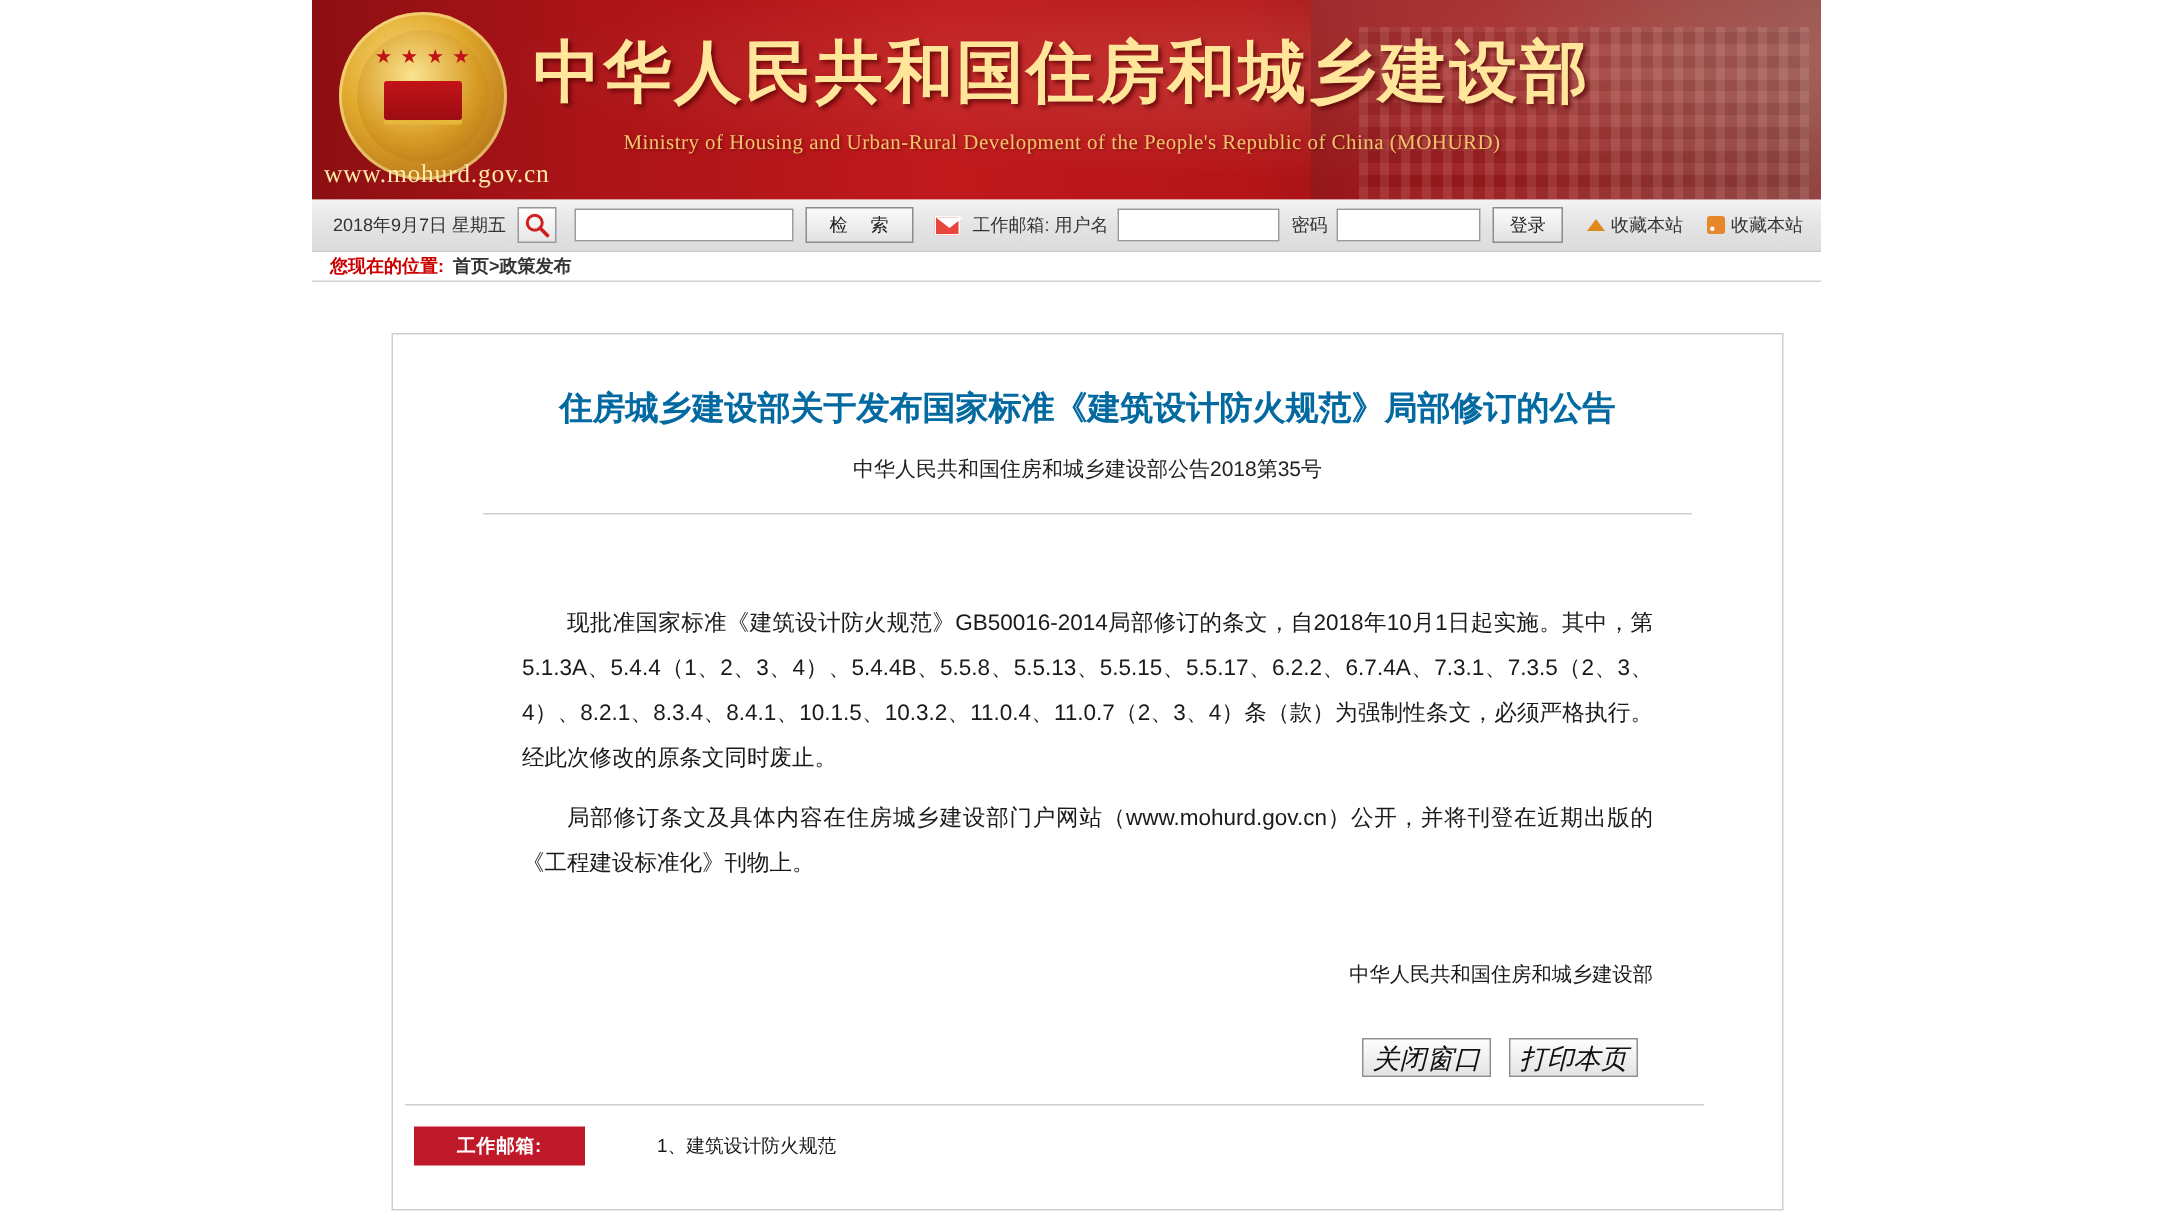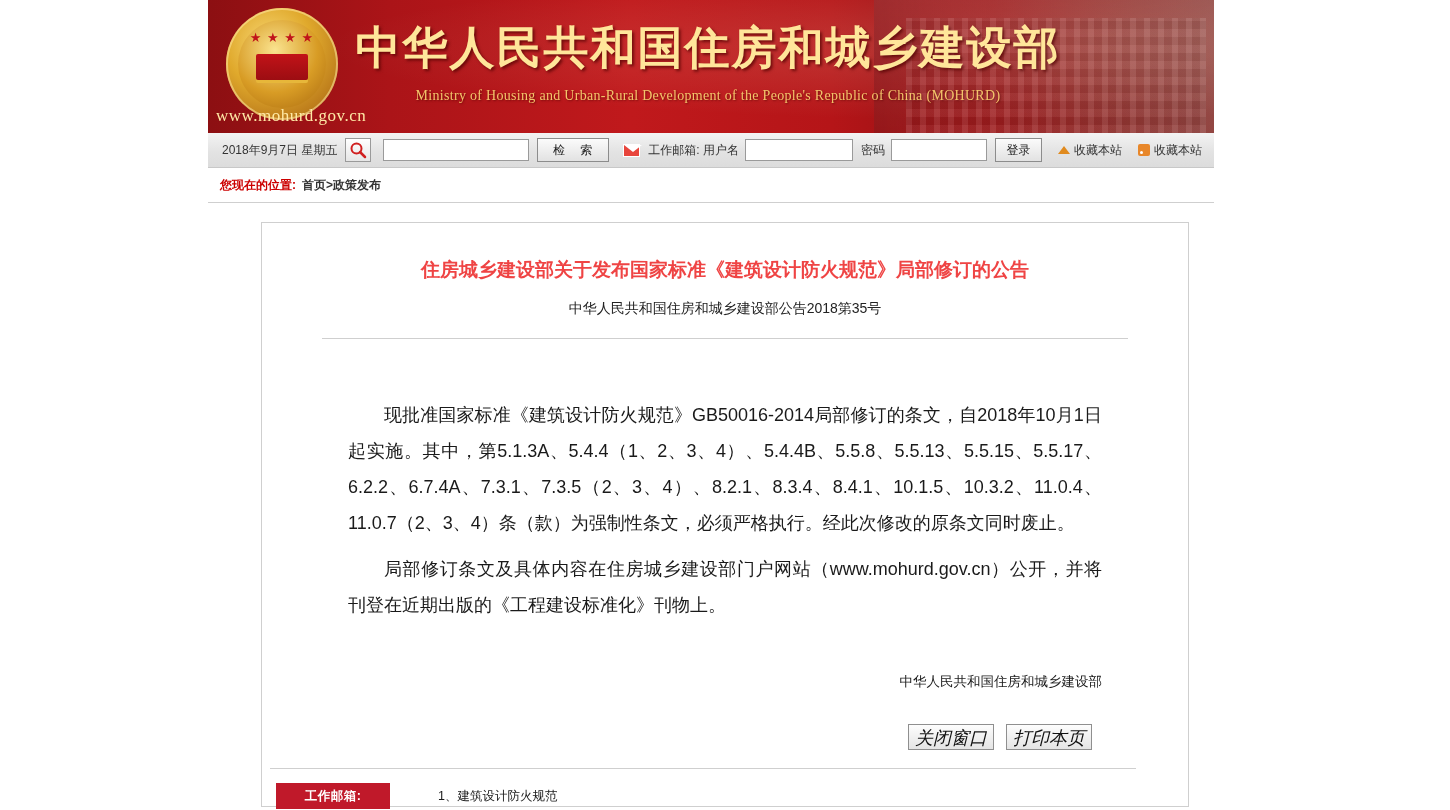--- a/index.html
+++ b/index.html
@@ -224,21 +224,21 @@
     position: absolute; left: 2px; bottom: 2px;
     width: 3px; height: 3px; border-radius: 50%;
     background: #fff;
     box-shadow: 0 0 0 2px rgba(255,255,255,0) ;
   }
 
   
   .crumbbar {
     position: absolute;
     left: 208px; top: 168px;
-    width: 1006px; height: 35px;
+    width: 1006px; height: 20px;
     background: #ffffff;
     border-bottom: 1px solid #cfcfcf;
     display: flex;
     align-items: center;
     padding-left: 12px;
     font-size: 12px;
   }
   .crumb-label { color: #c00; font-weight: bold; }
   .crumb-path { color: #333; margin-left: 6px; font-weight: bold; }
 
@@ -247,38 +247,38 @@
     position: absolute;
     left: 261px; top: 222px;
     width: 928px; height: 585px;
     background: #ffffff;
     border: 1px solid #cfcfcf;
   }
   .art-title {
     margin: 34px 60px 0 60px;
     text-align: center;
     font-family: "Liberation Serif", serif;
-    font-size: 19px;
+    font-size: 22px;
     font-weight: bold;
-    color: #ef4444;
+    color: #0369a1;
     line-height: 1.4;
   }
   .art-sub {
     margin: 16px 60px 0 60px;
     text-align: center;
     font-size: 14px;
     color: #222;
   }
   .art-rule {
     margin: 20px 60px 0 60px;
     border-top: 1px solid #cfcfcf;
   }
   .art-body {
     margin: 58px 86px 0 86px;
-    font-size: 18px;
+    font-size: 15px;
     color: #1a1a1a;
     line-height: 2.0;
     text-align: justify;
     font-family: "Liberation Sans", sans-serif;
   }
   .art-body p { margin: 0 0 10px 0; text-indent: 2em; }
   .sig {
     margin: 46px 86px 0 0;
     text-align: right;
     font-size: 13.5px;

